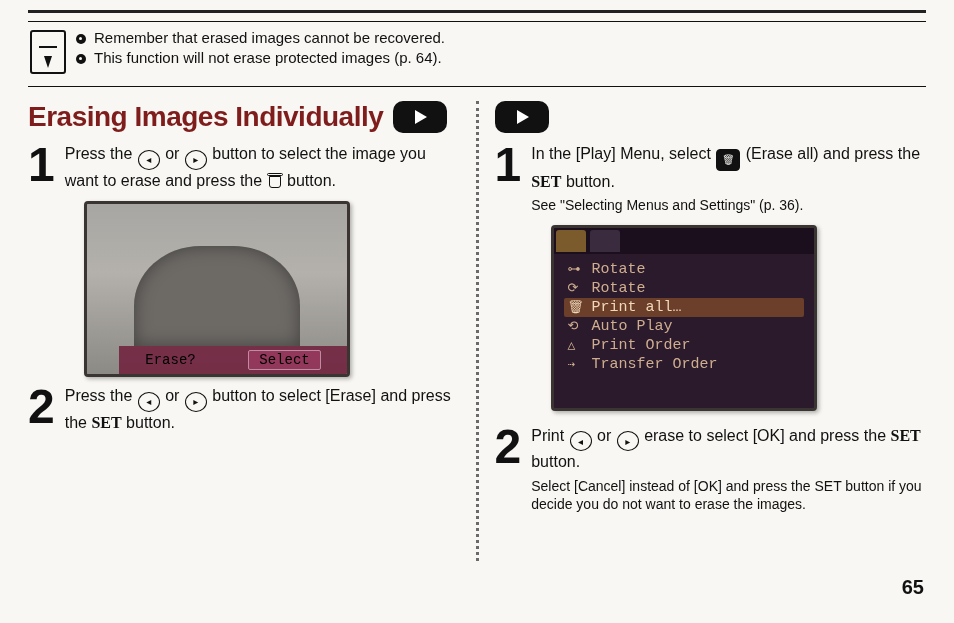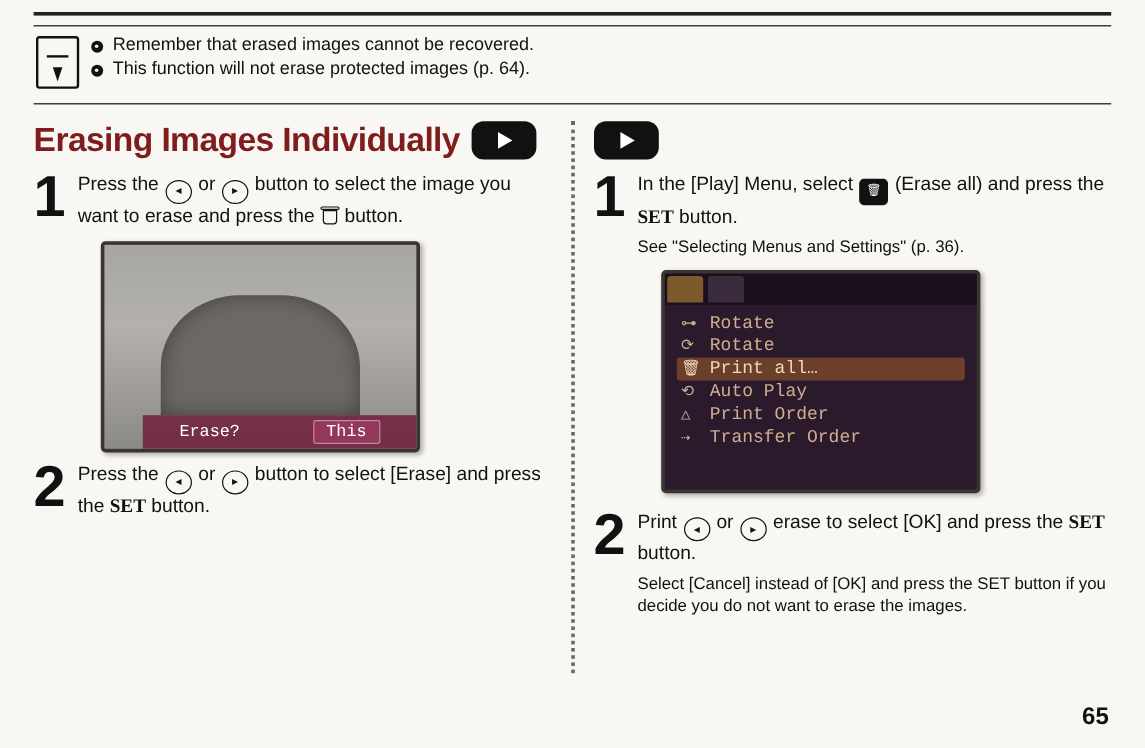--- a/index.html
+++ b/index.html
@@ -220,21 +220,21 @@
   }
   .thumb .bar {
     position: absolute;
     left: 0; right: 0; bottom: 0;
     height: 28px;
     background: rgba(112,30,60,0.85);
     display: flex;
     align-items: center;
     justify-content: space-around;
     font-size: 14px;
-    color: #ffffff;
+    color: #000000;
     font-family: "Courier New", monospace;
     margin-left: 32px;
   }
   .thumb .bar span.sel {
     background: rgba(160,60,100,0.7);
     padding: 1px 10px;
     border: 1px solid #c08aa0;
     border-radius: 2px;
   }
 
@@ -281,21 +281,21 @@
   }
   .menu-thumb .item.sel {
     background: #6b3f2a;
     color: #f0d8b8;
     border-radius: 2px;
   }
 
   .page-num {
     position: absolute;
     right: 30px;
-    bottom: 14px;
+    bottom: 24px;
     font-size: 20px;
     font-weight: 900;
   }
   b.strong { font-weight: 900; font-family: Liberation Serif, serif; }
 </style>
 </head>
 <body>
 
 <div class="page">
   <div class="top-rule"></div>
@@ -341,21 +341,21 @@
             <span> button.</span>
           </div>
         </div>
       </div>
 
       <div class="thumb">
         <div class="sky"></div>
         <div class="building"></div>
         <div class="bar">
           <span>Erase?</span>
-          <span class="sel">This</span>
+          <span class="sel">Select</span>
         </div>
       </div>
 
       <div class="step">
         <div class="step-num">2</div>
         <div class="step-body">
           <div class="step-main">
             <span>Press the </span>
             <span class="inline-icon">◂</span>
             <span> or </span>

